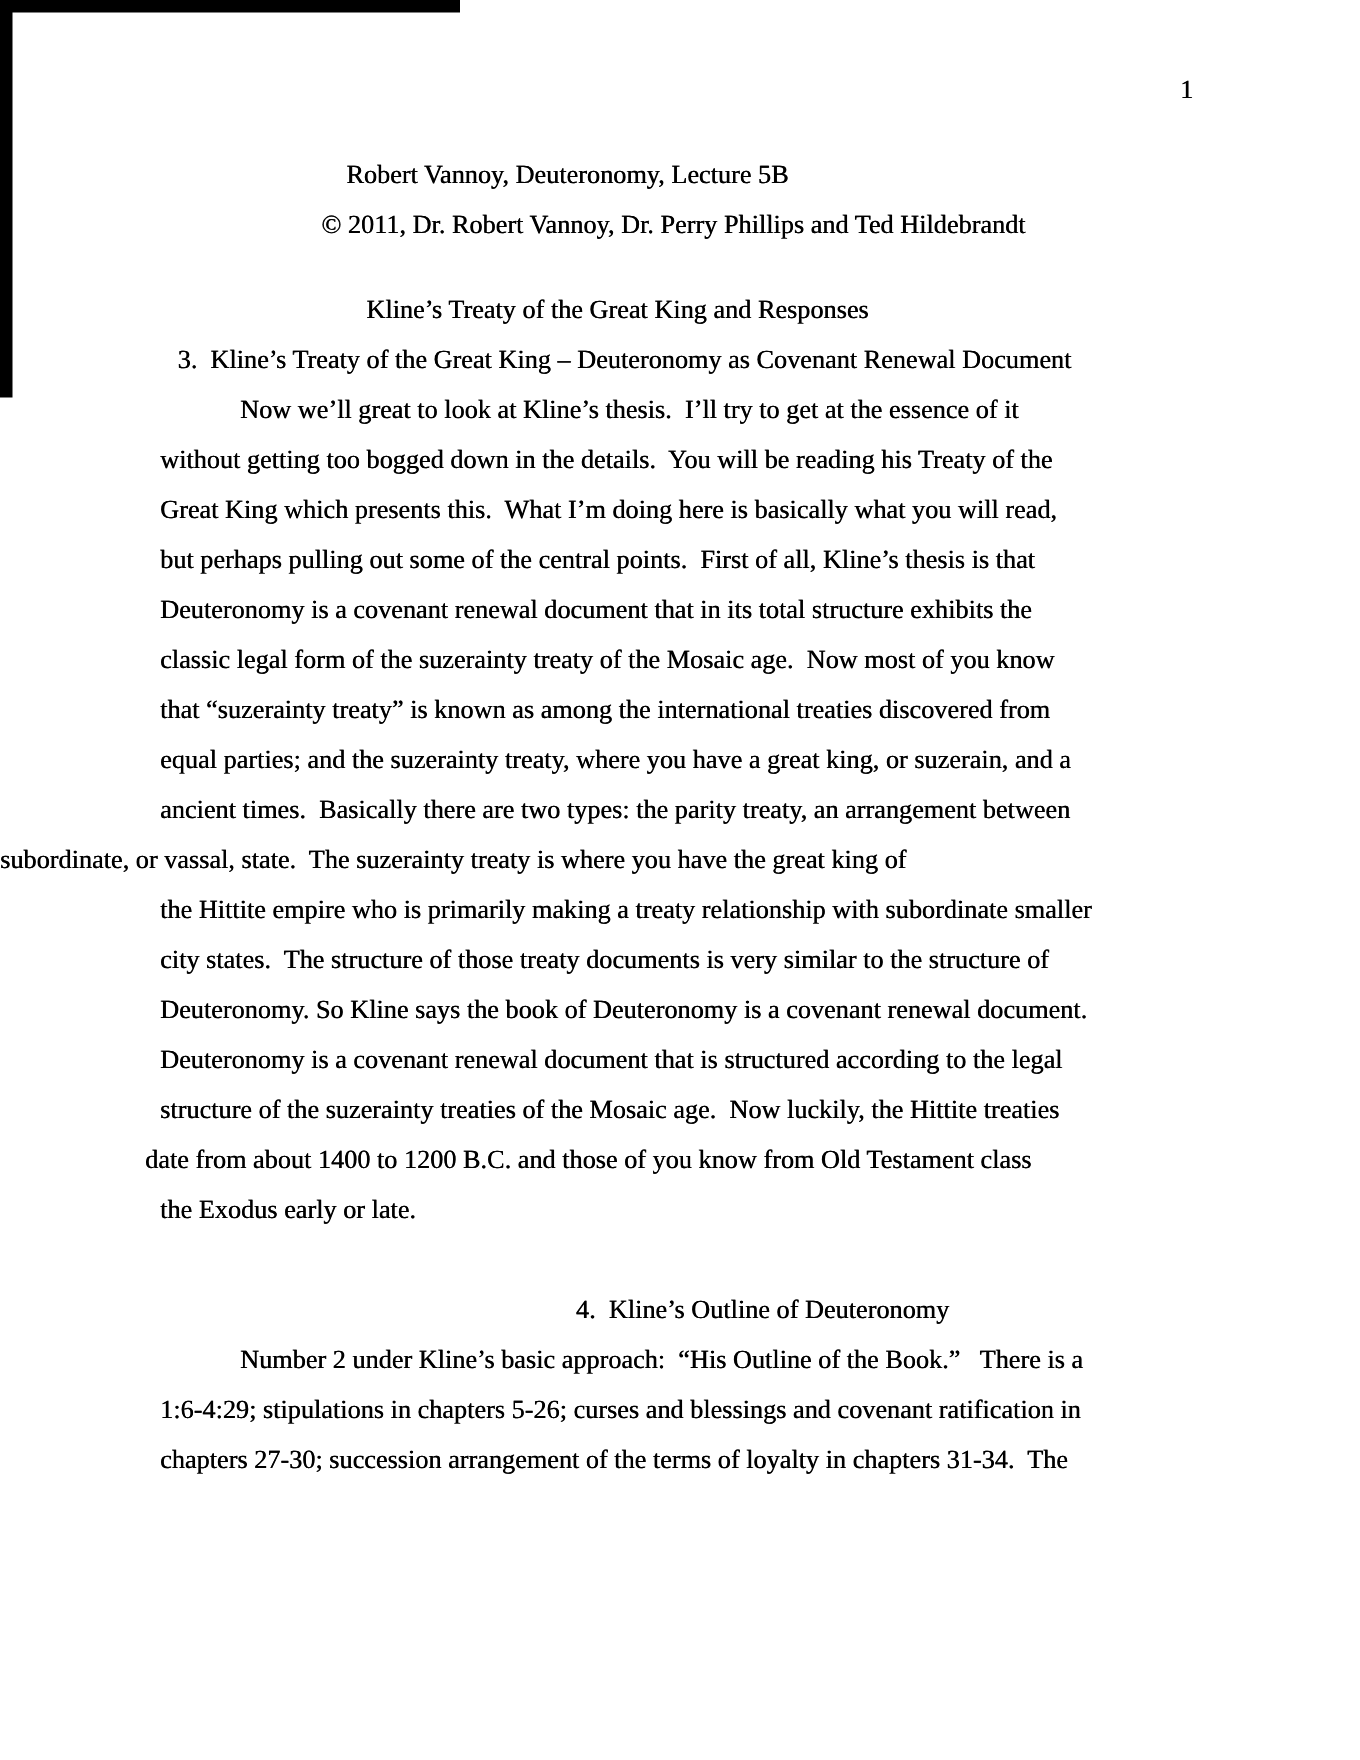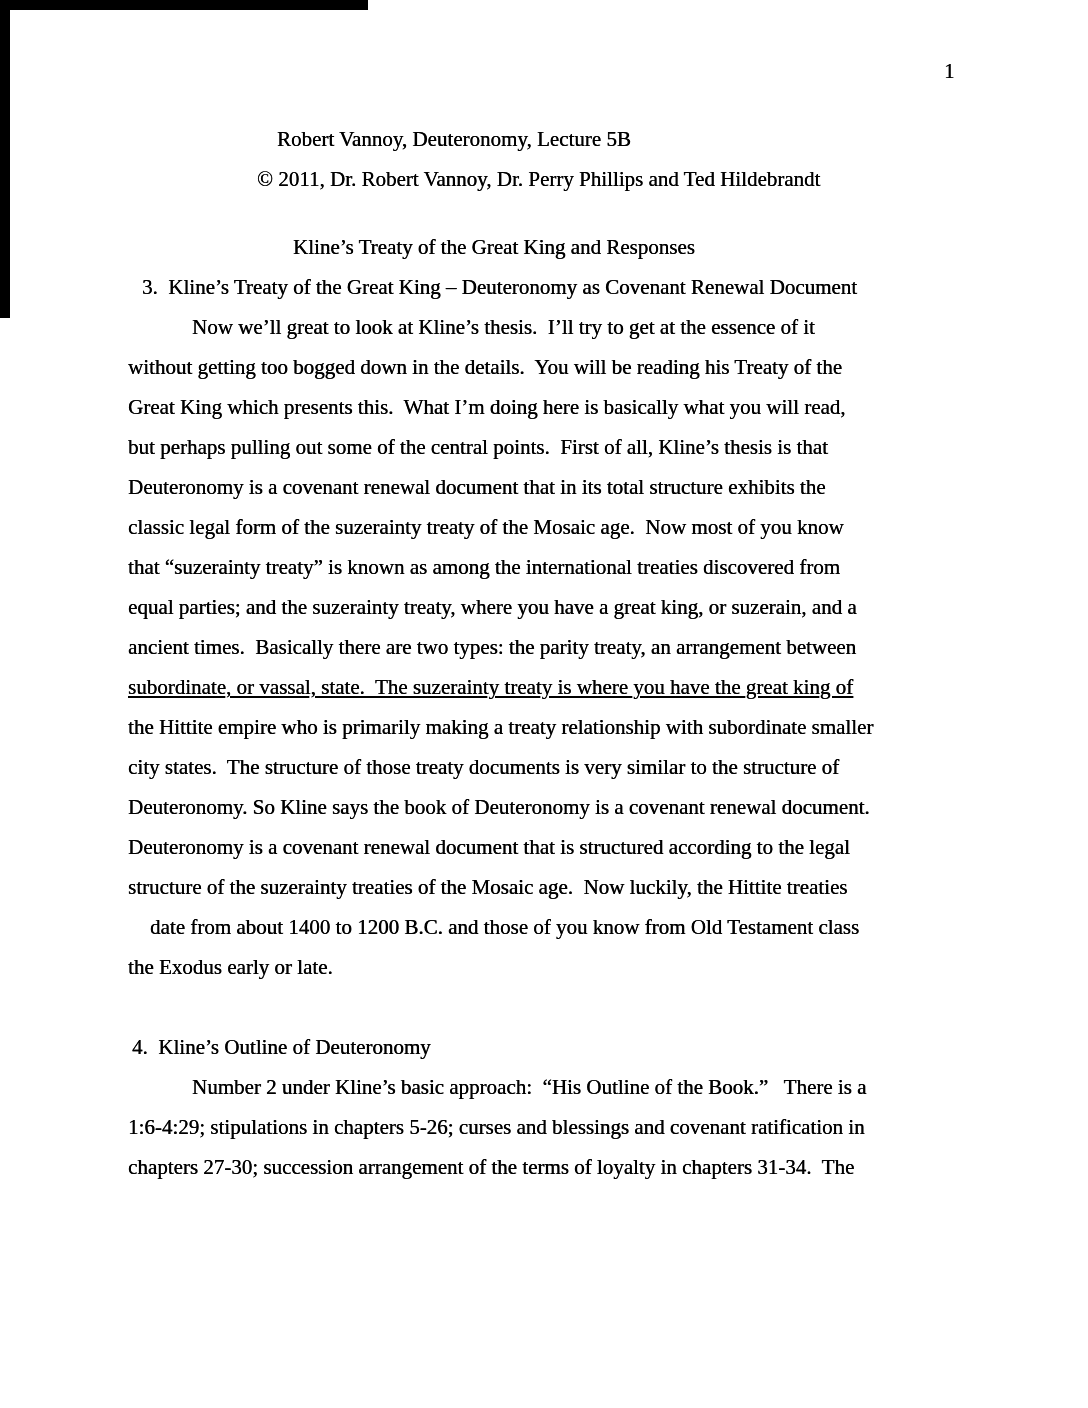--- a/index.html
+++ b/index.html
@@ -70,27 +70,27 @@
       <div class="tline" style="padding-left: 142px;">3.  Kline’s Treaty of the Great King – Deuteronomy as Covenant Renewal Document</div>
       <div class="tline" style="padding-left: 192px;">Now we’ll great to look at Kline’s thesis.  I’ll try to get at the essence of it</div>
       <div class="tline" style="padding-left: 128px;">without getting too bogged down in the details.  You will be reading his Treaty of the</div>
       <div class="tline" style="padding-left: 128px;">Great King which presents this.  What I’m doing here is basically what you will read,</div>
       <div class="tline" style="padding-left: 128px;">but perhaps pulling out some of the central points.  First of all, Kline’s thesis is that</div>
       <div class="tline" style="padding-left: 128px;">Deuteronomy is a covenant renewal document that in its total structure exhibits the</div>
       <div class="tline" style="padding-left: 128px;">classic legal form of the suzerainty treaty of the Mosaic age.  Now most of you know</div>
       <div class="tline" style="padding-left: 128px;">that “suzerainty treaty” is known as among the international treaties discovered from</div>
       <div class="tline" style="padding-left: 128px;">equal parties; and the suzerainty treaty, where you have a great king, or suzerain, and a</div>
       <div class="tline" style="padding-left: 128px;">ancient times.  Basically there are two types: the parity treaty, an arrangement between</div>
-      <div class="tline" style="padding-left: 128px; text-decoration: underline;">subordinate, or vassal, state.  The suzerainty treaty is where you have the great king of</div>
+      <div class="tline" style="">subordinate, or vassal, state.  The suzerainty treaty is where you have the great king of</div>
       <div class="tline" style="padding-left: 128px;">the Hittite empire who is primarily making a treaty relationship with subordinate smaller</div>
       <div class="tline" style="padding-left: 128px;">city states.  The structure of those treaty documents is very similar to the structure of</div>
       <div class="tline" style="padding-left: 128px;">Deuteronomy. So Kline says the book of Deuteronomy is a covenant renewal document.</div>
       <div class="tline" style="padding-left: 128px;">Deuteronomy is a covenant renewal document that is structured according to the legal</div>
       <div class="tline" style="padding-left: 128px;">structure of the suzerainty treaties of the Mosaic age.  Now luckily, the Hittite treaties</div>
-      <div class="tline" style="padding-left: 116px; margin-left: 34px;">date from about 1400 to 1200 B.C. and those of you know from Old Testament class</div>
+      <div class="tline" style="padding-left: 116px;">date from about 1400 to 1200 B.C. and those of you know from Old Testament class</div>
       <div class="tline" style="padding-left: 128px;">the Exodus early or late.</div>
       <div class="tline" style="padding-left: 0px;"></div>
-      <div class="tline" style="padding-left: 132px;">4.  Kline’s Outline of Deuteronomy</div>
+      <div class="tline" style="padding-left: 132px; text-align: center;">4.  Kline’s Outline of Deuteronomy</div>
       <div class="tline" style="padding-left: 192px;">Number 2 under Kline’s basic approach:  “His Outline of the Book.”   There is a</div>
       <div class="tline" style="padding-left: 128px;">1:6-4:29; stipulations in chapters 5-26; curses and blessings and covenant ratification in</div>
       <div class="tline" style="padding-left: 128px;">chapters 27-30; succession arrangement of the terms of loyalty in chapters 31-34.  The</div>
     </div>
 </div>
 
 </body></html>

